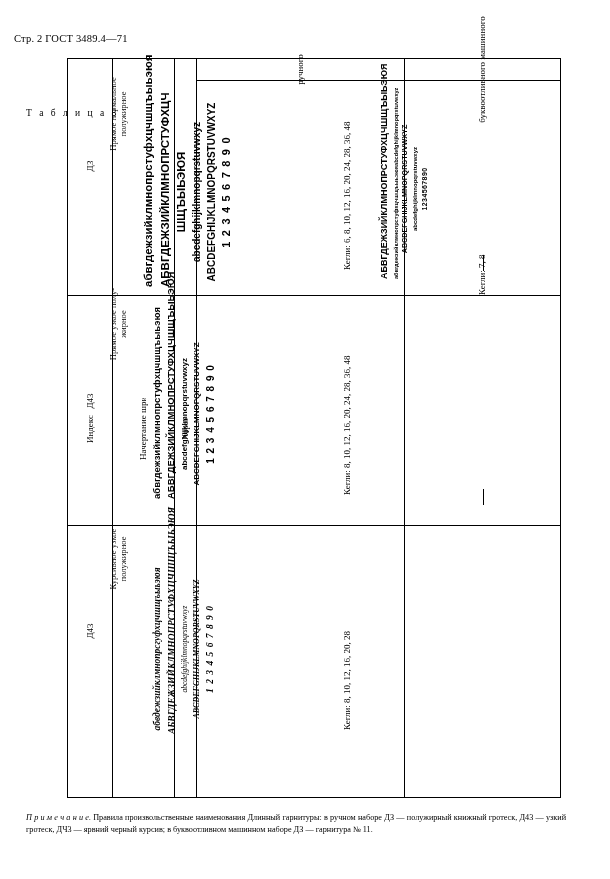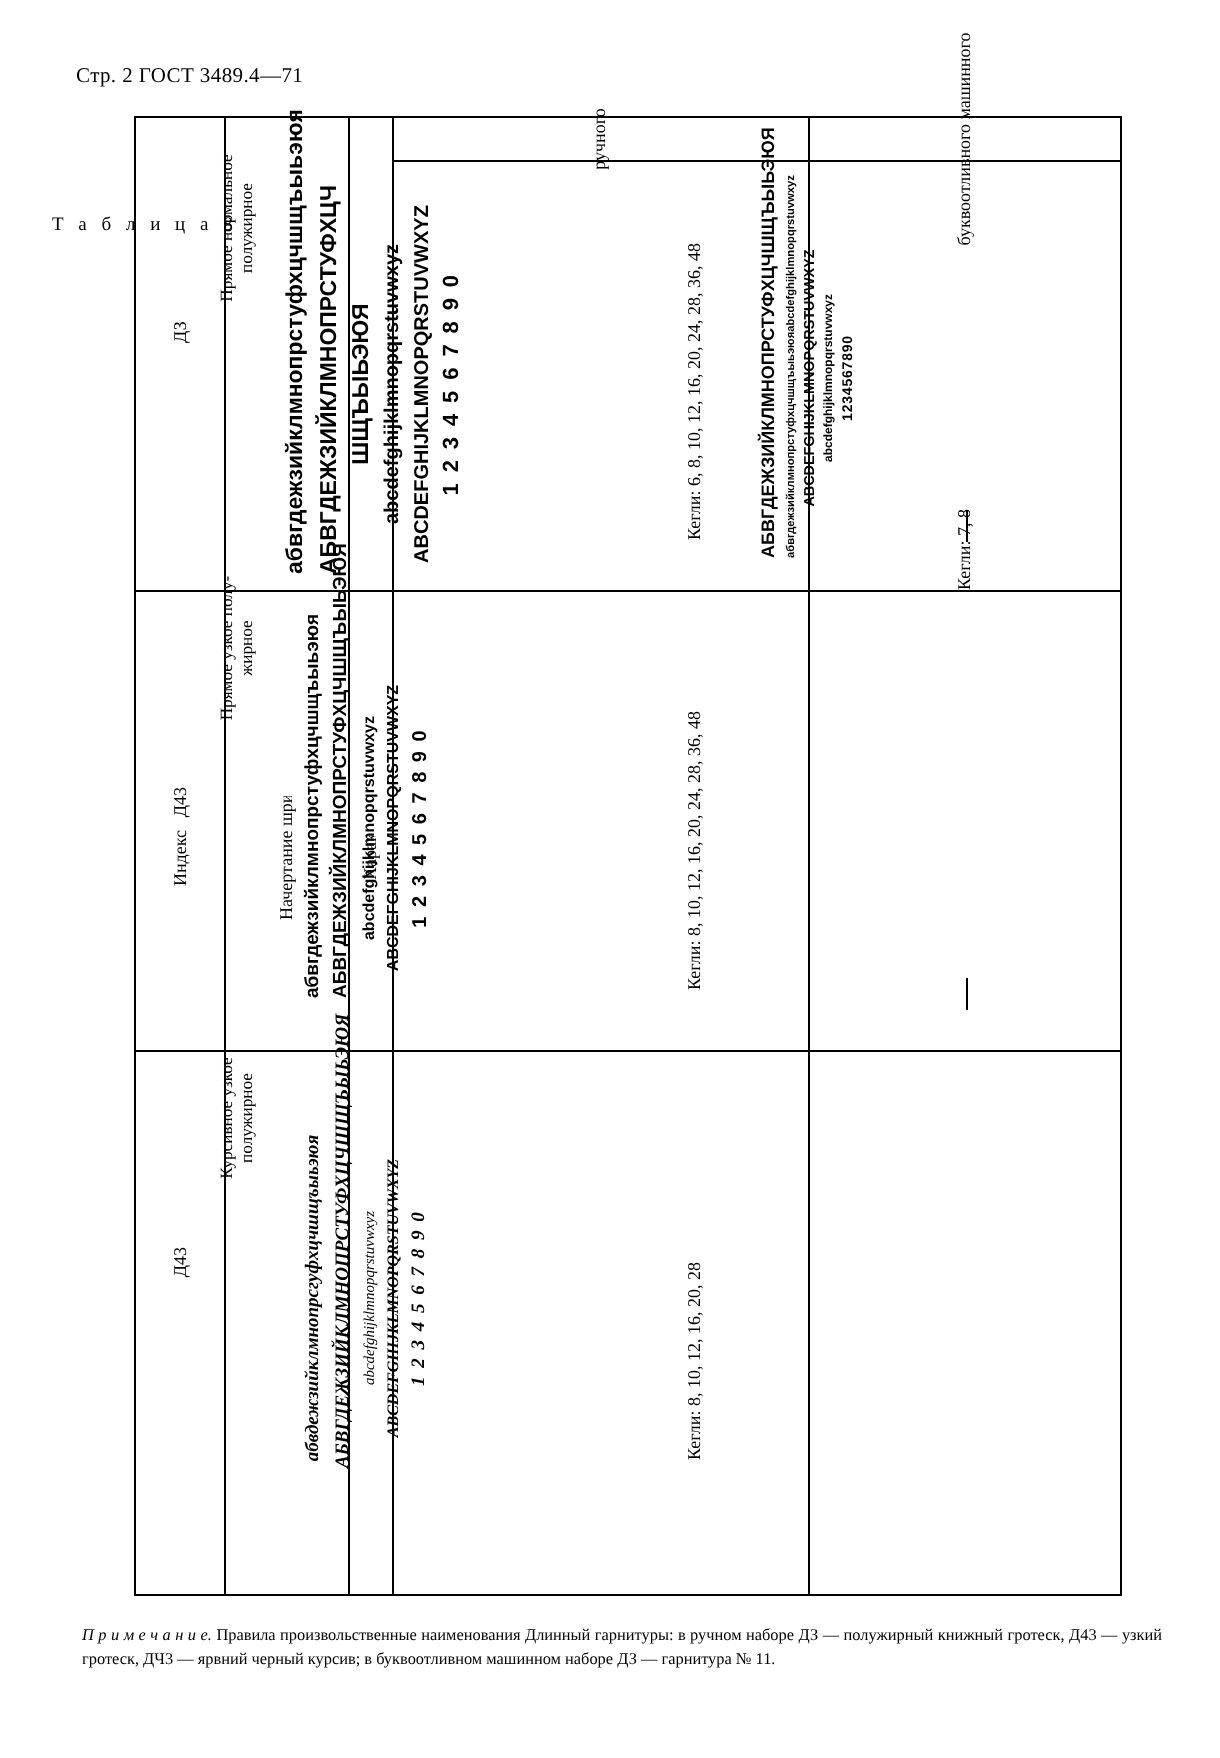--- a/index.html
+++ b/index.html
@@ -16,21 +16,21 @@
     overflow: hidden;
   }
   .page {
     position: absolute;
     left: 0; top: 0;
     width: 610px;
     height: 879px;
   }
   .page-header {
     position: absolute;
-    left: 38px;
+    left: 14px;
     top: 33px;
     font-size: 10.5px;
     font-family: "Liberation Serif", serif;
     letter-spacing: 0.2px;
     white-space: nowrap;
   }
   .table-caption {
     position: absolute;
     left: 26px;
     top: 108px;
@@ -79,21 +79,20 @@
     font-family: "Liberation Serif", serif;
   }
   .note {
     position: absolute;
     left: 26px;
     top: 812px;
     width: 540px;
     font-size: 8.2px;
     line-height: 1.45;
     text-align: justify;
-    margin-left: 15px;
   }
   .note .lead { font-style: italic; }
   
   .specimen {
     position: absolute;
     transform: rotate(-90deg);
     transform-origin: 50% 50%;
     text-align: center;
     white-space: nowrap;
   }

